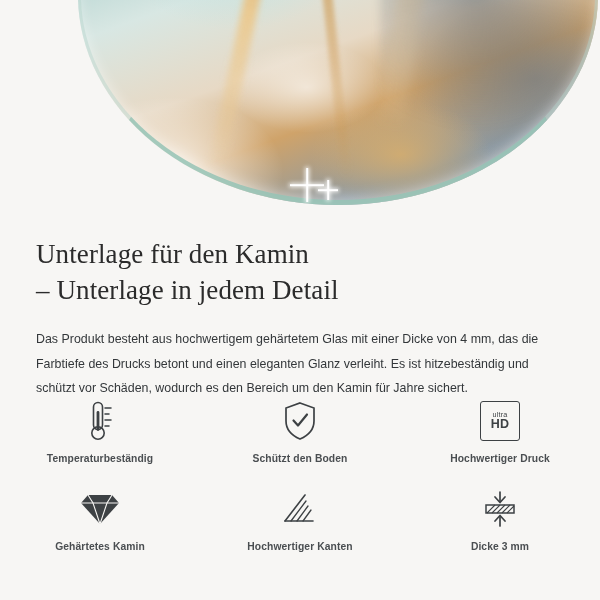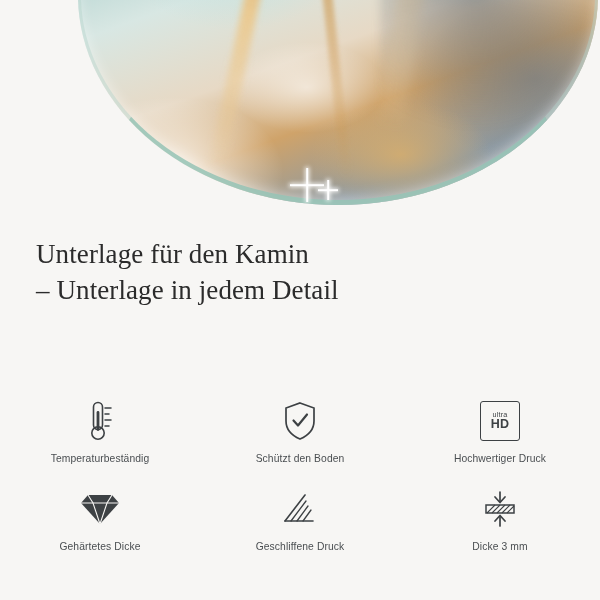--- a/index.html
+++ b/index.html
@@ -177,20 +177,21 @@
     display: flex;
     align-items: center;
     justify-content: center;
   }
   .feature-label {
     margin-top: 9px;
     font-size: 10.3px;
     color: #4a4e51;
     text-align: left;
     letter-spacing: 0.1px;
+    font-weight: bold;
   }
   .ultrahd {
     width: 38px;
     height: 38px;
     border: 1.6px solid #3d4144;
     border-radius: 3px;
     display: flex;
     flex-direction: column;
     align-items: center;
     justify-content: center;
@@ -215,20 +216,21 @@
     <div class="hero-edge"></div>
     <div class="sparkle s1"></div>
     <div class="sparkle s2"></div>
   </div>
 
   <div class="content">
     <h1 class="headline">
       <span>Unterlage für den Kamin</span>
       <span class="l2">– Unterlage in jedem Detail</span>
     </h1>
+    <p class="body-copy">Das Produkt besteht aus hochwertigem gehärtetem Glas mit einer Dicke von 4 mm, das die Farbtiefe des Drucks betont und einen eleganten Glanz verleiht. Es ist hitzebeständig und schützt vor Schäden, wodurch es den Bereich um den Kamin für Jahre sichert.</p>
   </div>
 
   <div class="features">
 
     <div class="feature">
       <div class="feature-icon">
         <svg width="40" height="44" viewBox="0 0 40 44" fill="none" xmlns="http://www.w3.org/2000/svg">
           <rect x="13.5" y="3.5" width="9" height="27" rx="4.5" stroke="#3d4144" stroke-width="1.6"></rect>
           <circle cx="18" cy="34" r="6.2" stroke="#3d4144" stroke-width="1.6"></circle>
           <rect x="16.6" y="12" width="2.8" height="20" rx="1.4" fill="#3d4144"></rect>
@@ -265,34 +267,34 @@
       <div class="feature-icon">
         <svg width="44" height="42" viewBox="0 0 44 42" fill="none" xmlns="http://www.w3.org/2000/svg">
           <path d="M8 6 H36 L44 15.5 L22 38 L0 15.5 Z" transform="translate(0,0)" fill="#3d4144" opacity="0"></path>
           <path d="M10 7 H34 L41 15 L22 36 L3 15 Z" fill="#3d4144"></path>
           <path d="M3 15 H41" stroke="#f7f6f4" stroke-width="1.1"></path>
           <path d="M10 7 L15 15 L22 36" stroke="#f7f6f4" stroke-width="1.1" fill="none"></path>
           <path d="M34 7 L29 15 L22 36" stroke="#f7f6f4" stroke-width="1.1" fill="none"></path>
           <path d="M15 15 H29" stroke="#f7f6f4" stroke-width="0"></path>
         </svg>
       </div>
-      <div class="feature-label">Gehärtetes Dicke</div>
+      <div class="feature-label">Gehärtetes Kamin</div>
     </div>
 
     <div class="feature">
       <div class="feature-icon">
         <svg width="42" height="40" viewBox="0 0 42 40" fill="none" xmlns="http://www.w3.org/2000/svg">
           <path d="M6 32 L26 6" stroke="#3d4144" stroke-width="1.6" stroke-linecap="round"></path>
           <path d="M6 32 H34" stroke="#3d4144" stroke-width="1.6" stroke-linecap="round"></path>
           <path d="M12 32 L27 12" stroke="#3d4144" stroke-width="1.3" stroke-linecap="round"></path>
           <path d="M18 32 L29 17" stroke="#3d4144" stroke-width="1.3" stroke-linecap="round"></path>
           <path d="M24 32 L32 21" stroke="#3d4144" stroke-width="1.3" stroke-linecap="round"></path>
         </svg>
       </div>
-      <div class="feature-label">Geschliffene Druck</div>
+      <div class="feature-label">Hochwertiger Kanten</div>
     </div>
 
     <div class="feature">
       <div class="feature-icon">
         <svg width="42" height="42" viewBox="0 0 42 42" fill="none" xmlns="http://www.w3.org/2000/svg">
           <path d="M21 4 V13" stroke="#3d4144" stroke-width="1.7" stroke-linecap="round"></path>
           <path d="M16 9 L21 14.5 L26 9" stroke="#3d4144" stroke-width="1.7" stroke-linecap="round" stroke-linejoin="round" fill="none"></path>
           <rect x="7" y="17" width="28" height="8" stroke="#3d4144" stroke-width="1.5" fill="none"></rect>
           <path d="M8 25 L16 17 M13 25 L21 17 M18 25 L26 17 M23 25 L31 17 M28 25 L35 18" stroke="#3d4144" stroke-width="1.1"></path>
           <path d="M21 38 V29" stroke="#3d4144" stroke-width="1.7" stroke-linecap="round"></path>

